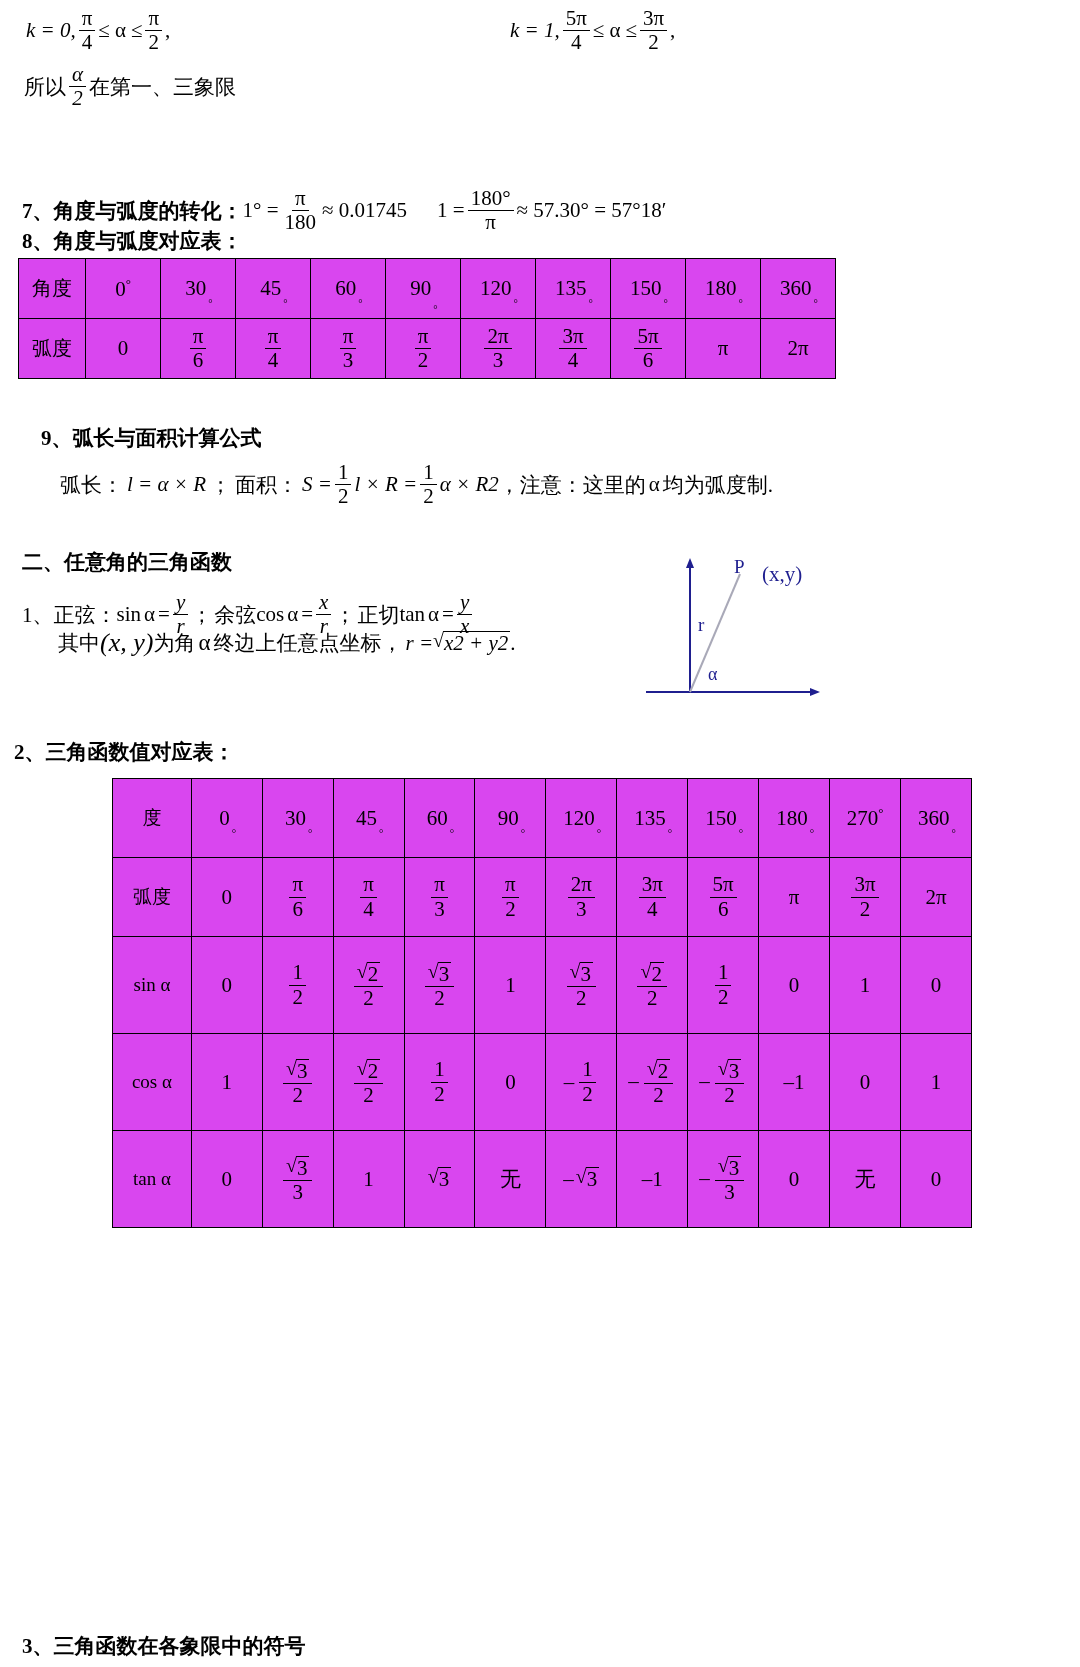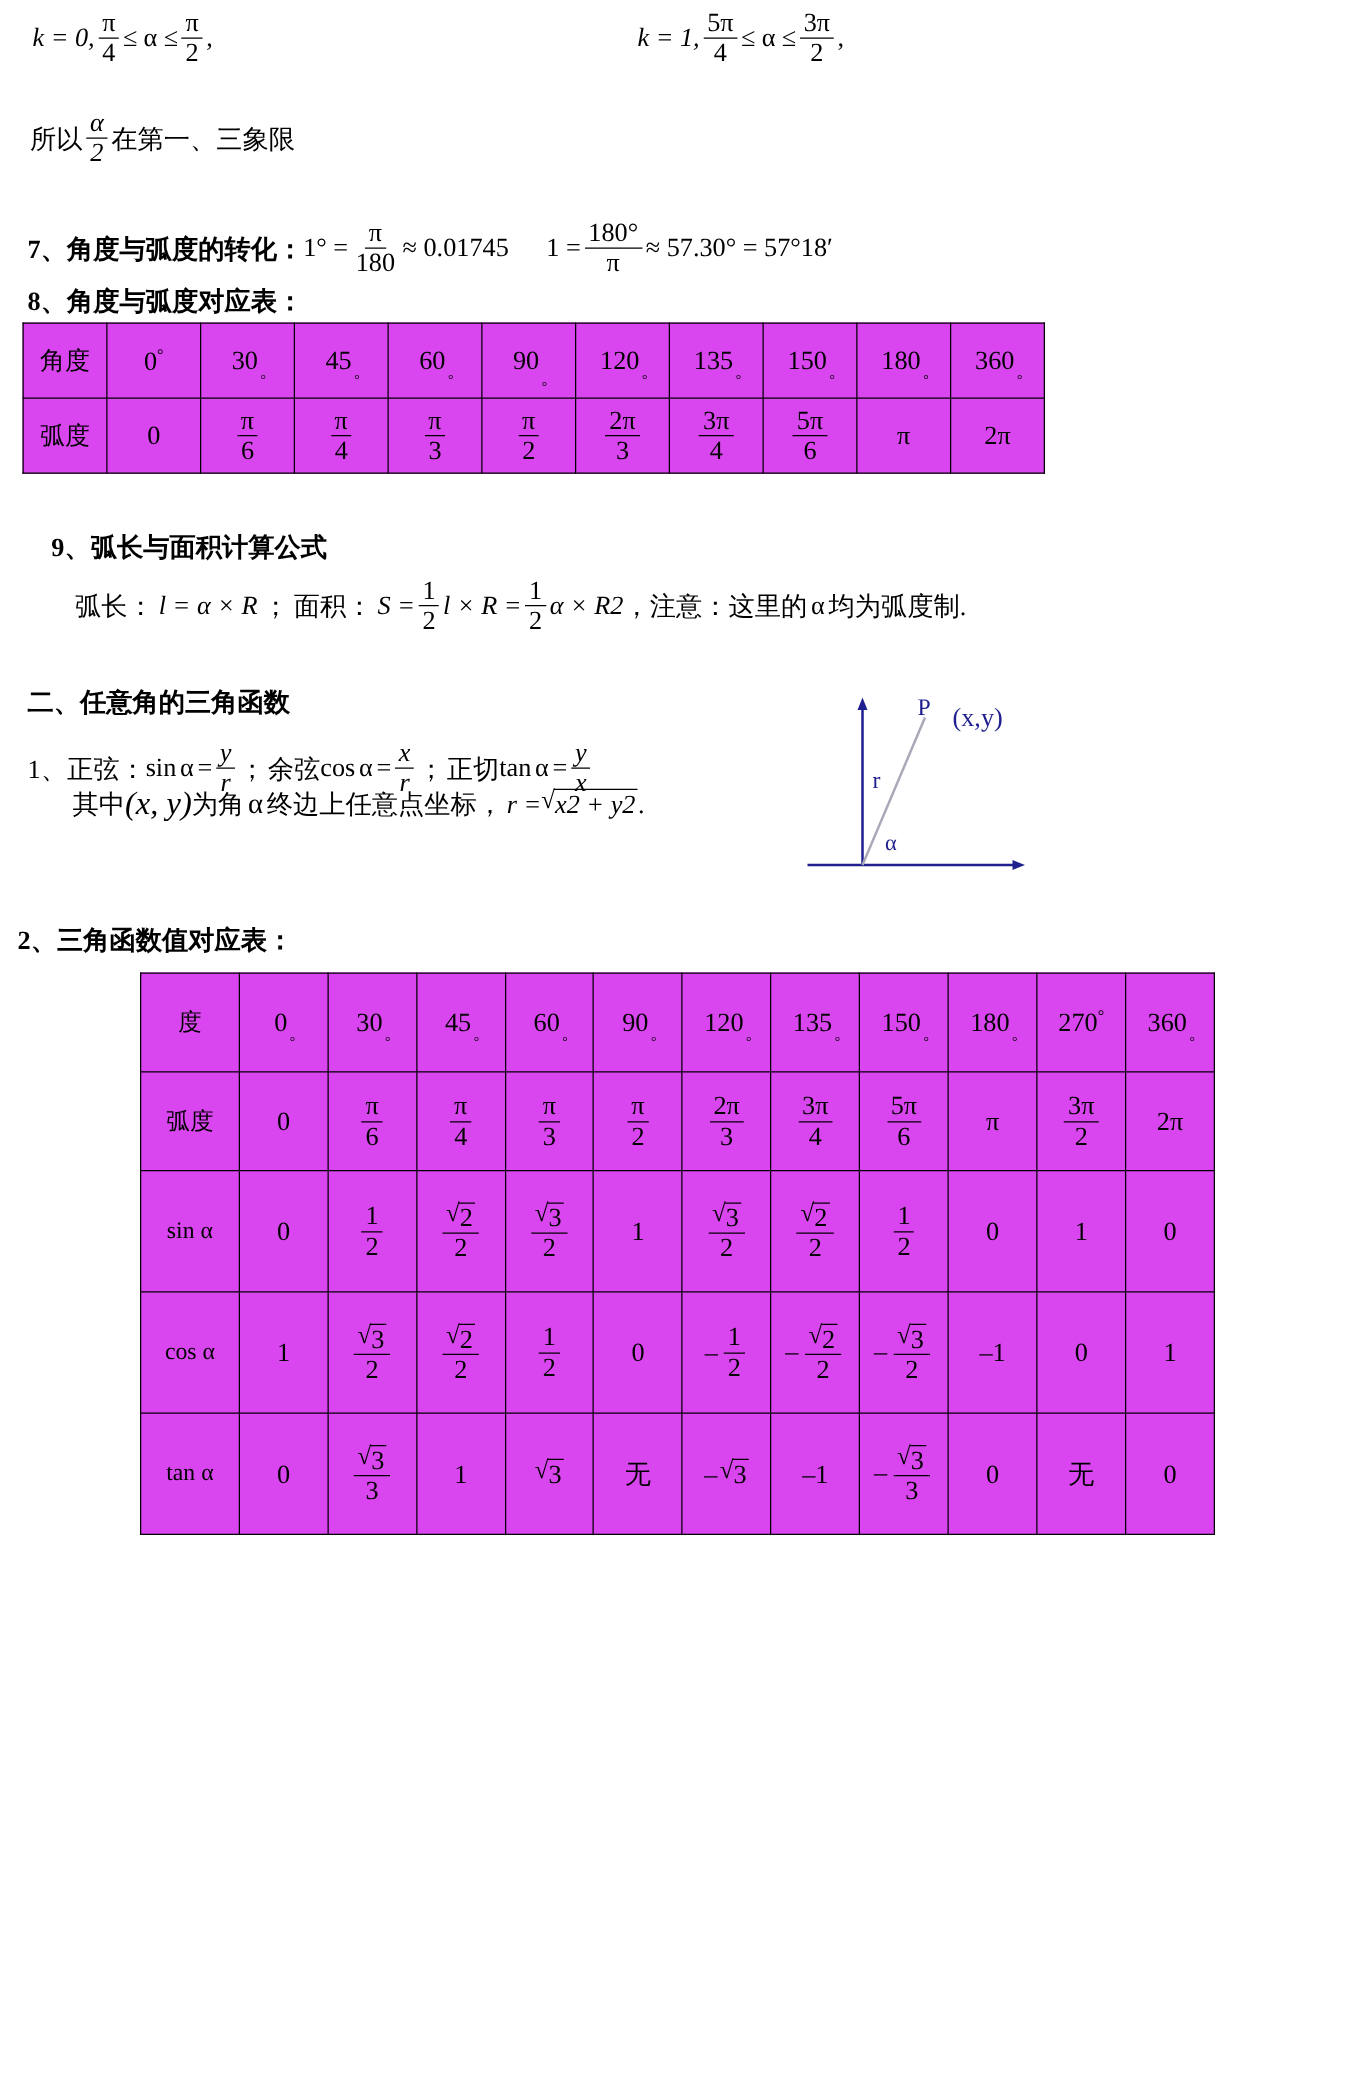--- a/index.html
+++ b/index.html
@@ -166,33 +166,33 @@
       <span style="margin:0 5px;">α</span>
       <span>≤</span>
       <span class="frac">
         <span class="num">3π</span>
         <span class="den">2</span>
       </span>
       <span>,</span>
     </span>
   </div>
 
-  <div class="line" style="left:24px; top:88px;">
+  <div class="line" style="left:24px; top:64px;">
     <span class="mrow">
       <span class="cn">所以</span>
       <span class="frac ital">
         <span class="num">α</span>
         <span class="den">2</span>
       </span>
       <span class="cn">在第一、三象限</span>
     </span>
   </div>
 
 
-  <div class="line" style="left:22px; top:176px;">
+  <div class="line" style="left:22px; top:188px;">
     <span class="mrow">
       <span class="bold-head">7、角度与弧度的转化：</span>
       <span>1° =</span>
       <span class="frac">
         <span class="num">π</span>
         <span class="den">180</span>
       </span>
       <span>≈ 0.01745</span>
       <span style="width:30px;"></span>
       <span>1 =</span>
@@ -934,14 +934,15 @@
             <span class="cellbox">
               <span class="mrow">
                 <span>0</span>
               </span>
             </span>
           </td>
         </tr>
     </tbody>
   </table>
 
+  <div class="line bold-head" style="left:22px; top:1632px;">3、三角函数在各象限中的符号</div>
 
 </div>
 
 </body></html>

